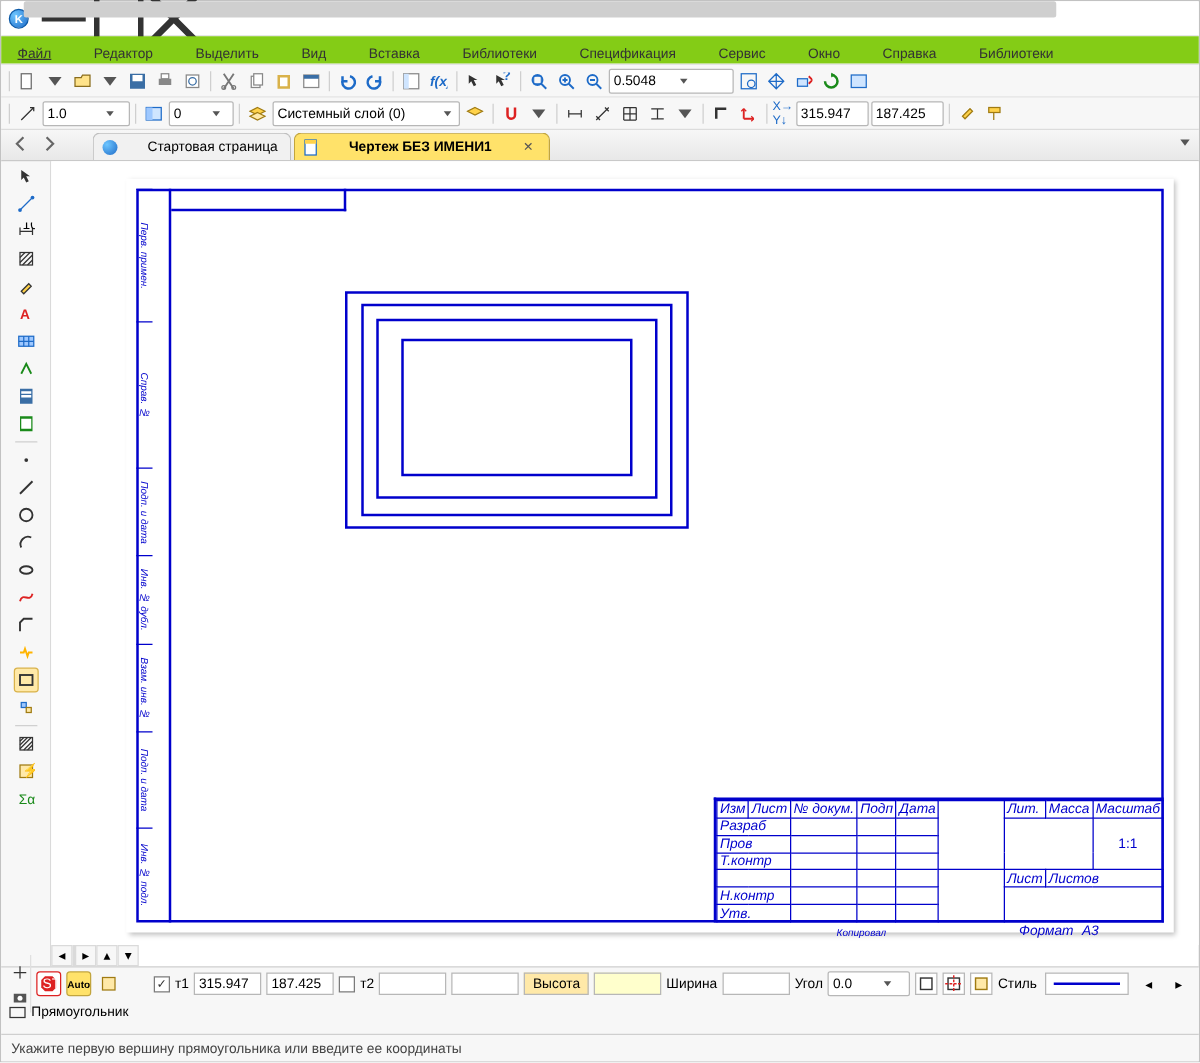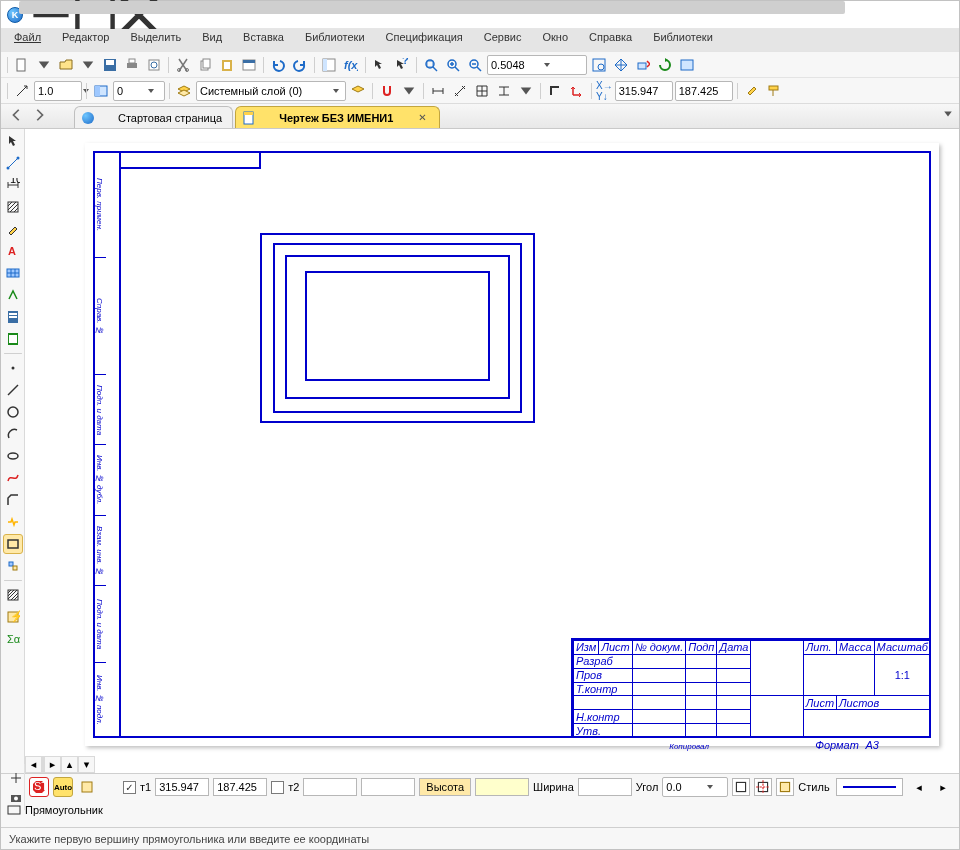--- a/index.html
+++ b/index.html
@@ -13,21 +13,21 @@
     --accent:#2e7ebf;
   }
   *{box-sizing:border-box;font-family:Tahoma,Segoe UI,sans-serif;font-size:11px}
   html,body{margin:0;padding:0;width:960px;height:850px;background:#fff;overflow:hidden}
   .window{width:960px;height:850px;border:1px solid #c2c2c2;display:flex;flex-direction:column}
   .titlebar{height:28px;display:flex;align-items:center;padding:0 0 0 6px;background:#fff;border-bottom:1px solid #e6e6e6}
   .titlebar .kicon{width:16px;height:16px;border-radius:50%;background:radial-gradient(circle at 30% 30%,#6ec6ff,#1e6bc8);display:flex;align-items:center;justify-content:center;font-size:9px;color:#fff;font-weight:bold;margin-right:6px;border:1px solid #0d5aa7}
   .titletext{color:#2f2f2f;flex:1}
   .winbtns{display:flex;height:100%}
   .winbtn{width:44px;display:flex;align-items:center;justify-content:center;color:#333}
-  .menubar{height:22px;display:flex;align-items:flex-start;gap:7px;padding:0 6px;background:#e5e5e5}
+  .menubar{height:22px;display:flex;align-items:flex-end;gap:20px;padding:0 6px;background:#84cc16}
   .menubar .mi{padding:2px 7px;color:#333}
   .menubar .mi u{text-decoration:underline}
   .toolbar{height:26px;display:flex;align-items:center;gap:2px;padding:0 4px;background:var(--toolbar);border-top:1px solid #e4e4e4}
   .tbsep{width:5px;height:20px;display:flex;align-items:center;justify-content:center}
   .tbsep::before{content:"";width:1px;height:16px;background:#cfcfcf}
   .tbtn{min-width:20px;height:20px;border:1px solid transparent;border-radius:3px;display:flex;align-items:center;justify-content:center;padding:0 2px}
   .tbtn svg{width:14px;height:14px}
   .tcombo{height:20px;border:1px solid #b7b7b7;background:#fff;border-radius:2px;display:flex;align-items:center;padding:0 3px;gap:2px}
   .tcombo input{border:none;outline:none;height:16px;padding:0;font-size:11px}
   .tcombo .dd{width:12px;display:flex;align-items:center;justify-content:center}
@@ -36,21 +36,21 @@
   .tabbtns{display:flex;align-items:center;gap:2px;padding-bottom:3px;margin-right:25px}
   .doctab{height:22px;padding:0 10px;border:1px solid #bfbfbf;border-bottom:none;border-radius:6px 6px 0 0;display:flex;align-items:center;gap:23px;background:#f1f1f1;margin-right:2px}
   .doctab.active{background:linear-gradient(#ffe26a,#ffe26a);border-color:#c2a53e}
   .doctab.ico{padding-left:6px}
   .doctab .ticon{width:14px;height:14px;display:flex;align-items:center;justify-content:center}
   .doctab b{font-weight:bold}
   .doctab .tx{font-size:11px}
   .doctab .xbtn{font-size:10px;color:#555;padding:0 2px}
   .tabstrip .mdd{position:absolute;right:6px;top:5px}
   .workarea{flex:1;display:flex;min-height:0}
-  .lefttool{width:24px;background:var(--toolbar);border-right:1px solid #dadada;display:flex;flex-direction:column;align-items:center;gap:2px;padding:2px 0}
+  .lefttool{width:40px;background:var(--toolbar);border-right:1px solid #dadada;display:flex;flex-direction:column;align-items:center;gap:2px;padding:2px 0}
   .ltn{width:20px;height:20px;border:1px solid transparent;border-radius:3px;display:flex;align-items:center;justify-content:center}
   .ltn.sel{background:#ffe9a8;border-color:#d9b24a}
   .ltn svg{width:14px;height:14px}
   .ltn.sep{height:1px;width:18px;background:#d0d0d0;border:none;margin:2px 0}
   .editor{flex:1;display:flex;flex-direction:column;min-width:0}
   .canvaswrap{flex:1;position:relative;overflow:hidden;background:#fff}
   .canvas{position:absolute;left:0;top:0;right:0;bottom:0}
   .sheet{position:absolute;left:60px;top:14px;right:20px;bottom:10px;background:#fff;box-shadow:2px 2px 4px rgba(0,0,0,.25)}
   .hsb,.vsb{background:#f0f0f0;border:1px solid #dadada}
   .hsb{height:17px;display:flex;align-items:center}
@@ -283,21 +283,21 @@
       </div>
   </div>
 
   <div class="toolbar">
     <div class="tbsep"></div>
     <div class="tbtn">
         <svg viewBox="0 0 14 14">
           <path d="M2 12 L12 2 M9 2 h3 v3" stroke="#333" fill="none"></path>
         </svg>
       </div>
-    <div class="tcombo" style="width:48px">
+    <div class="tcombo" style="width:70px">
       <input style="width: 42px;" value="1.0">
       <div class="dd">
           <svg viewBox="0 0 8 8">
             <path d="M1 2 L4 6 L7 2 Z" fill="#555"></path>
           </svg>
         </div>
     </div>
     <div class="tbsep"></div>
     <div class="tbtn">
         <svg viewBox="0 0 14 14">

